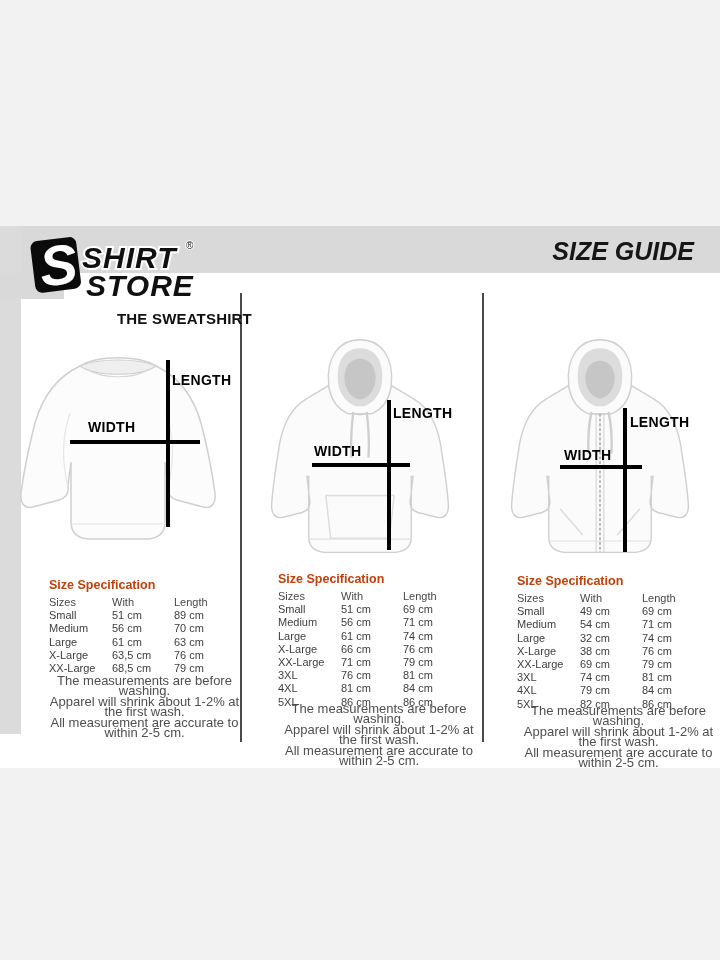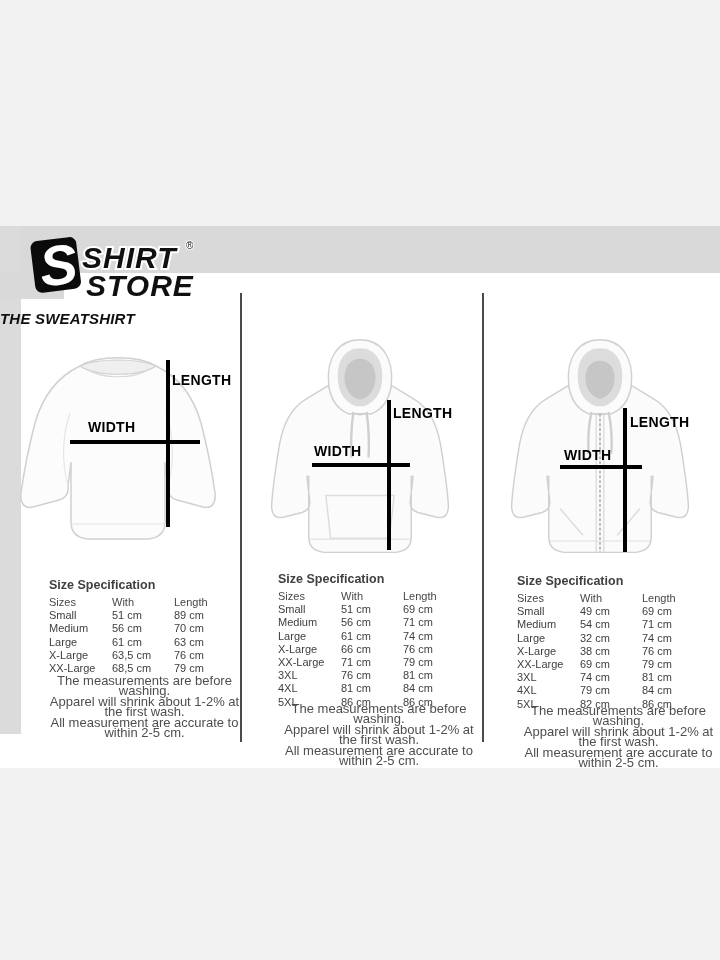--- a/index.html
+++ b/index.html
@@ -12,22 +12,22 @@
   .leftstrip{position:absolute;left:0;top:226px;width:21px;height:508px;background:#dbdbdb;}
   .logostep{position:absolute;left:0;top:273px;width:64px;height:26px;background:#d9d9d9;}
   .logo{position:absolute;left:24px;top:227px;}
   .sizeguide{position:absolute;right:26px;top:237px;font-size:25px;font-weight:bold;
              font-style:italic;color:#161616;}
   .divider{position:absolute;top:293px;width:2px;height:449px;background:#4a4a4a;}
   .d1{left:240px}.d2{left:482px}
 
   .col{position:absolute;top:300px;width:240px;height:460px;}
   .cpos0{left:0}.cpos1{left:240px}.cpos2{left:480px}
-  .col h2{margin:0;position:absolute;top:10px;left:0;width:100%;text-align:left;
-          font-size:15px;font-style:italic;font-weight:bold;color:#101010;letter-spacing:.2px;}
+  .col h2{margin:0;position:absolute;top:10px;left:12px;width:100%;text-align:right;
+          font-size:15px;font-weight:bold;color:#101010;letter-spacing:.2px;}
   .garment{position:absolute;}
   .cpos0 .garment{left:18px;top:45px;}
   .cpos1 .garment,.cpos2 .garment{left:25px;top:36px;}
 
   .mline{position:absolute;background:#000;}
   .mlabel{position:absolute;font-size:14px;font-weight:bold;color:#000;letter-spacing:.3px;}
   .cpos0 .vline{left:166px;top:60px;width:4px;height:167px;}
   .cpos0 .hline{left:70px;top:140px;width:130px;height:4px;}
   .cpos0 .len{left:172px;top:72px;}
   .cpos0 .wid{left:88px;top:119px;}
@@ -37,21 +37,21 @@
   .cpos1 .wid{left:74px;top:143px;}
   .cpos2 .vline{left:143px;top:108px;width:4px;height:144px;}
   .cpos2 .hline{left:80px;top:165px;width:82px;height:4px;}
   .cpos2 .len{left:150px;top:114px;}
   .cpos2 .wid{left:84px;top:147px;}
 
   .spec{position:absolute;font-size:11px;color:#3e3e3e;}
   .cpos0 .spec{left:49px;top:278px;width:180px;}
   .cpos1 .spec{left:38px;top:272px;width:192px;}
   .cpos2 .spec{left:37px;top:274px;width:192px;}
-  .spec-h{font-size:12.5px;font-weight:bold;color:#404040;margin-bottom:4px;}
+  .spec-h{font-size:12.5px;font-weight:bold;color:#c2410c;margin-bottom:4px;}
   .srow{display:flex;height:13.2px;align-items:baseline;}
   .srow span{display:block;white-space:nowrap;}
   .sz{width:63px;}.wd{width:62px;}.lg{flex:1;}
   .hrow{color:#474747;}
 
   .notes{position:absolute;font-size:13px;line-height:10.4px;color:#4e4e4e;text-align:center;}
   .cpos0 .notes{left:49px;top:376px;}
   .cpos1 .notes{left:38px;top:404px;}
   .cpos2 .notes{left:37px;top:406px;}
 </style>
@@ -68,20 +68,21 @@
   <svg class="logo" width="200" height="76" viewBox="0 0 200 76">
     <g transform="rotate(-7 31 40)">
       <rect x="9" y="12" width="46" height="52" rx="7" fill="#0b0b0b"></rect>
       <text x="16" y="58" font-size="56" font-style="italic" font-weight="bold" fill="#ffffff" stroke="#0b0b0b" stroke-width="2" paint-order="stroke" font-family="Liberation Sans, sans-serif">S</text>
     </g>
     <text x="58" y="41" font-size="30" font-style="italic" font-weight="bold" fill="#101010" stroke="#ffffff" stroke-width="4" paint-order="stroke" letter-spacing="1" font-family="Liberation Sans, sans-serif">SHIRT</text>
     <text x="162" y="22" font-size="10" fill="#101010" stroke="#ffffff" stroke-width="2" paint-order="stroke" font-family="Liberation Sans, sans-serif">®</text>
     <text x="62" y="69" font-size="30" font-style="italic" font-weight="bold" fill="#101010" stroke="#ffffff" stroke-width="4" paint-order="stroke" letter-spacing="1" font-family="Liberation Sans, sans-serif">STORE</text>
   </svg>
 
+  <div class="sizeguide">SIZE GUIDE</div>
 
   <div class="divider d1"></div>
   <div class="divider d2"></div>
 
   <section class="col cpos0">
     <h2>THE SWEATSHIRT</h2>
 
     <svg class="garment" width="200" height="200" viewBox="0 0 200 200">
       <path d="M62,21 C80,10 120,10 138,21 C159,31 175,50 183,78 C189,101 194,126 197,148
                C198,158 194,164 185,162 L159,155 C152,153 149,148 150,141 L147,117 L147,177

